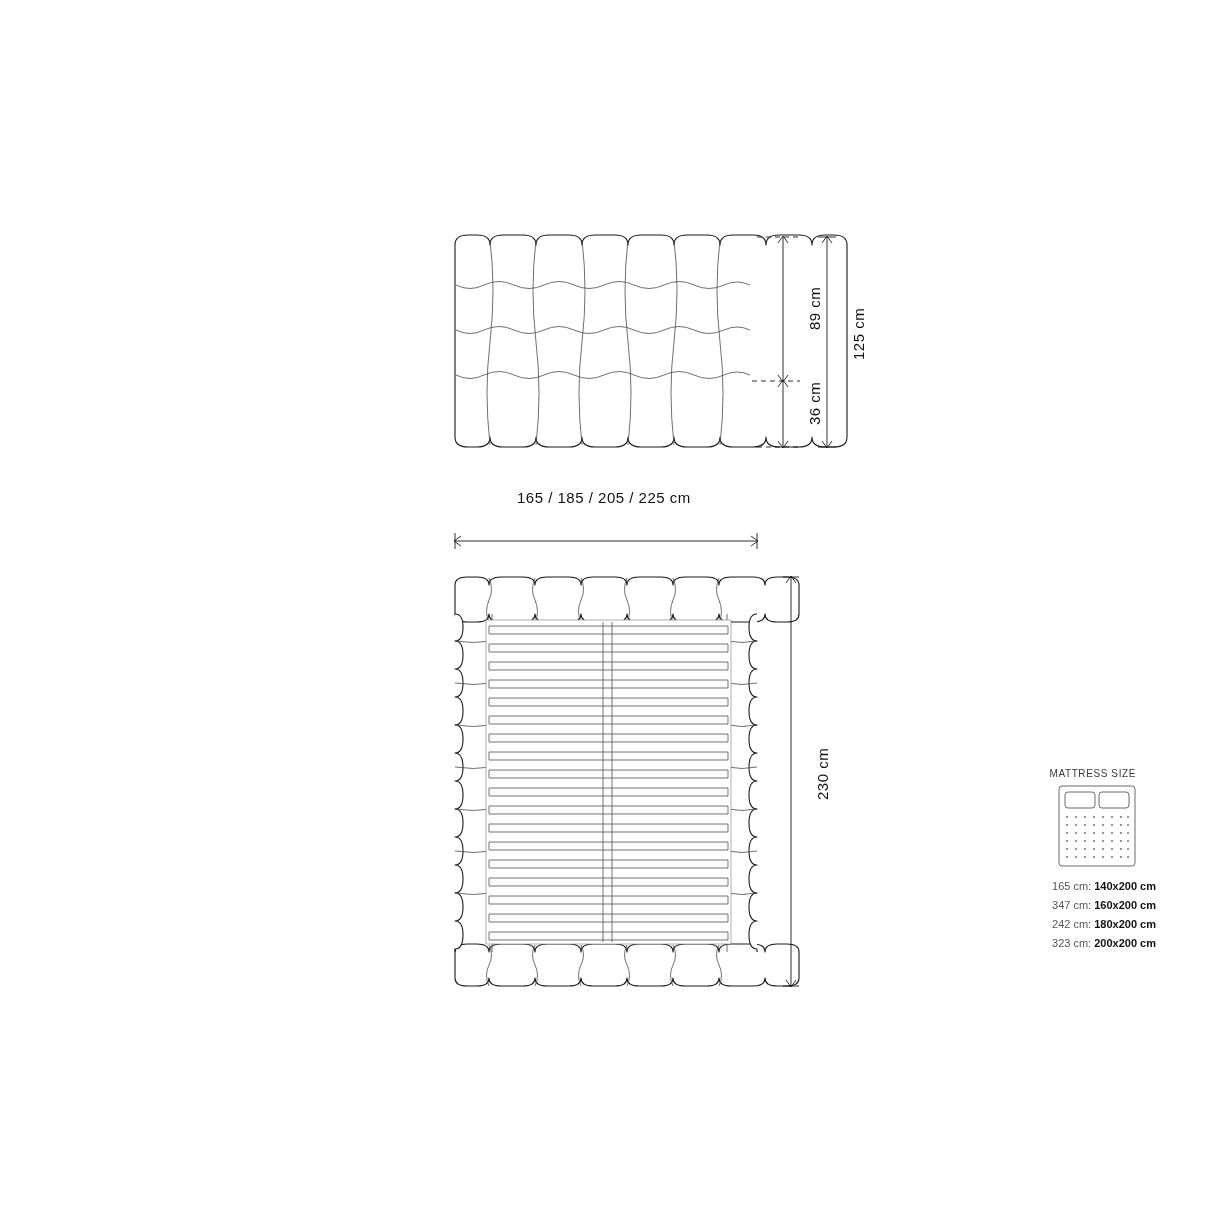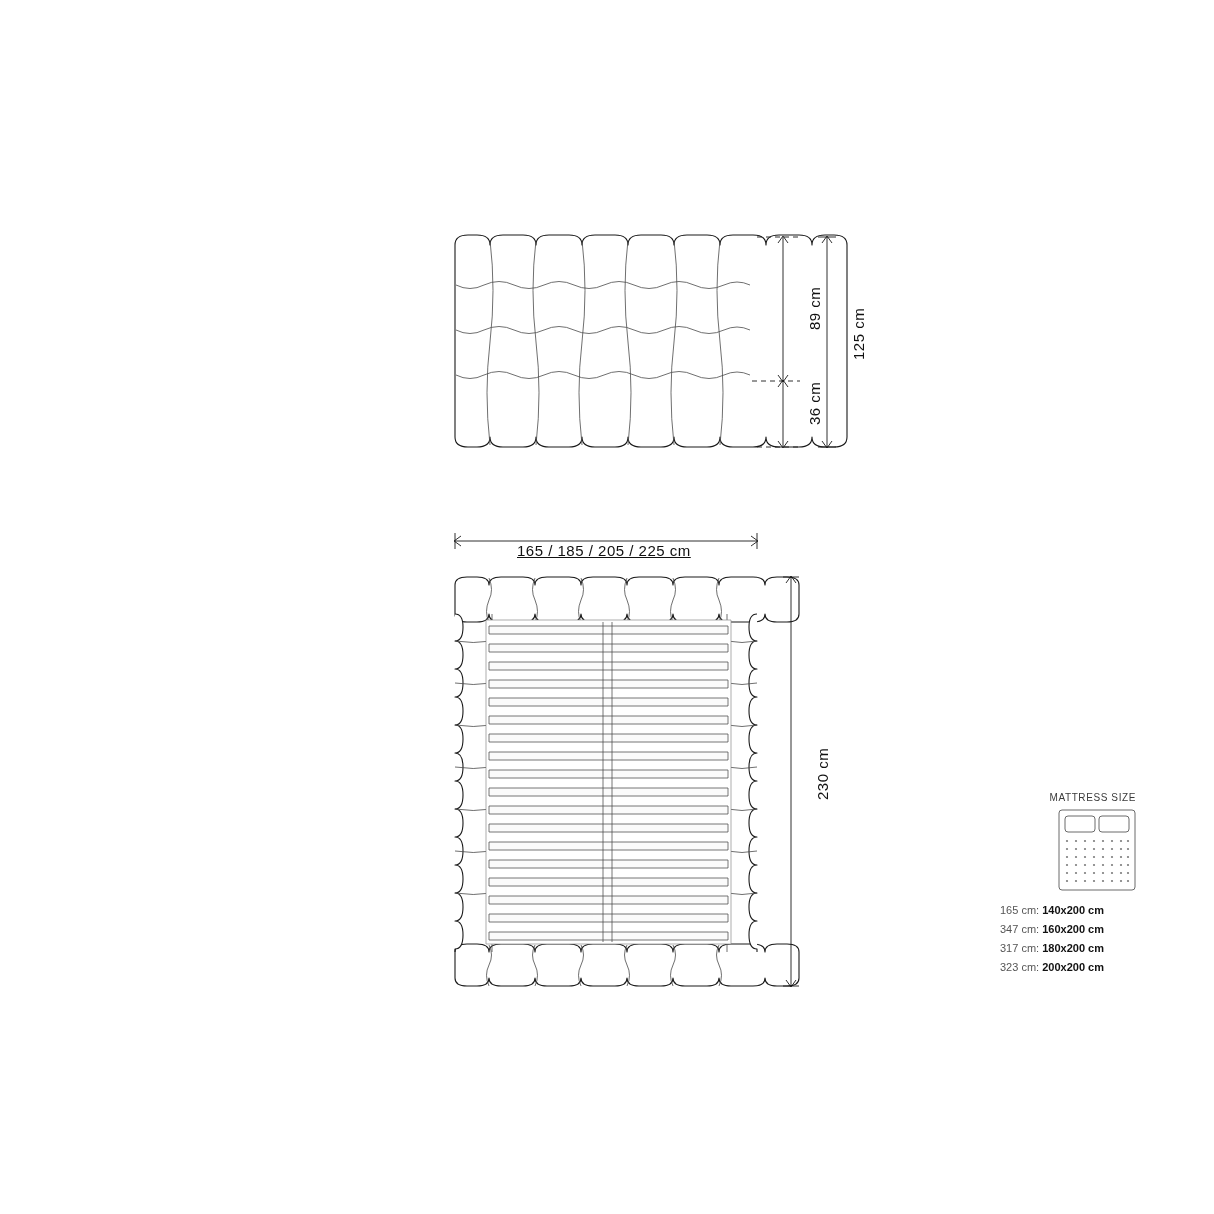--- a/index.html
+++ b/index.html
@@ -34,39 +34,40 @@
     white-space: nowrap;
   }
   .vert {
     transform-origin: 0 0;
     transform: rotate(-90deg);
   }
   
   .legend {
     position: absolute;
     left: 1000px;
-    top: 792px;
+    top: 768px;
     width: 160px;
   }
   .legend-title {
     font-size: 10px;
     letter-spacing: 0.6px;
     color: #3a3a3a;
     text-align: right;
     padding-right: 24px;
     margin-bottom: 6px;
   }
   .legend-icon {
     width: 78px;
     height: 82px;
     margin: 0 0 10px auto;
     margin-right: 24px;
     position: relative;
   }
   .legend-rows {
+    text-align: right;
     padding-right: 4px;
   }
   .legend-row {
     font-size: 11px;
     color: #555;
     line-height: 19px;
     white-space: nowrap;
   }
   .legend-row b {
     color: #111;
@@ -284,21 +285,21 @@
       </g>
     </g>
   </svg>
 
   <div class="dim-label vert" style="left:806px; top:330px;">89 cm</div>
 
   <div class="dim-label vert" style="left:806px; top:425px;">36 cm</div>
 
   <div class="dim-label vert" style="left:850px; top:360px;">125 cm</div>
 
-  <div class="dim-label" style="left:517px; top:542px;text-decoration:underline;">165 / 185 / 205 / 225 cm</div>
+  <div class="dim-label" style="left:517px; top:489px;">165 / 185 / 205 / 225 cm</div>
 
   <div class="dim-label vert" style="left:814px; top:800px;">230 cm</div>
 
   <div class="legend">
     <div class="legend-title">MATTRESS SIZE</div>
 
     <div class="legend-icon">
       <svg viewBox="0 0 78 82" width="78" height="82">
         <rect x="1" y="1" width="76" height="80" rx="3" fill="#ffffff" stroke="#6a6a6a" stroke-width="1"></rect>
         <rect x="7" y="7" width="30" height="16" rx="3" fill="#ffffff" stroke="#6a6a6a" stroke-width="1"></rect>
@@ -369,21 +370,21 @@
     </div>
 
     <div class="legend-rows">
       <div class="legend-row">
         <span>165 cm: </span><b>140x200 cm</b>
       </div>
       <div class="legend-row">
         <span>347 cm: </span><b>160x200 cm</b>
       </div>
       <div class="legend-row">
-        <span>317 cm: </span><b>180x200 cm</b>
+        <span>242 cm: </span><b>180x200 cm</b>
       </div>
       <div class="legend-row">
         <span>323 cm: </span><b>200x200 cm</b>
       </div>
     </div>
   </div>
 
 </div>
 
 </body></html>

